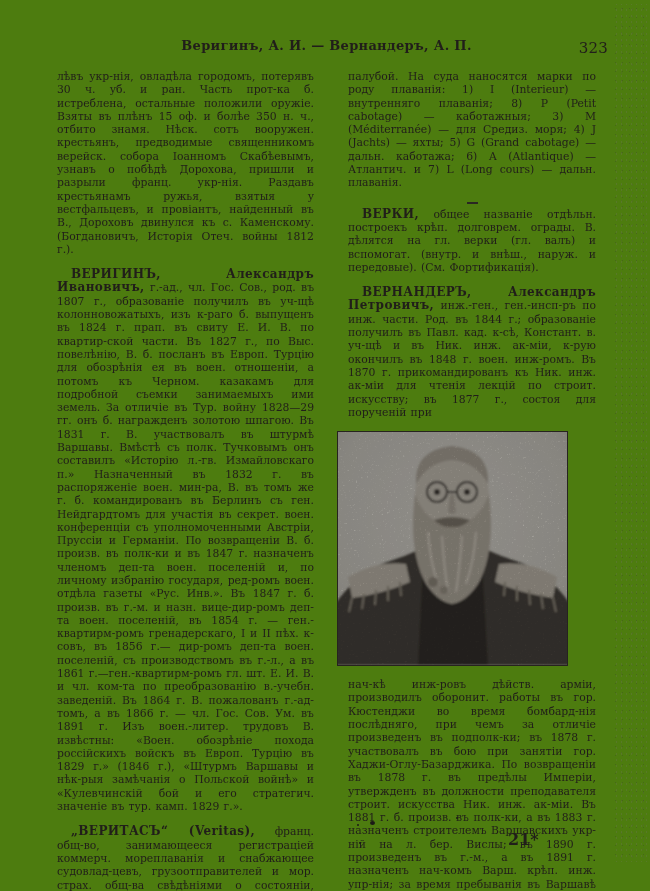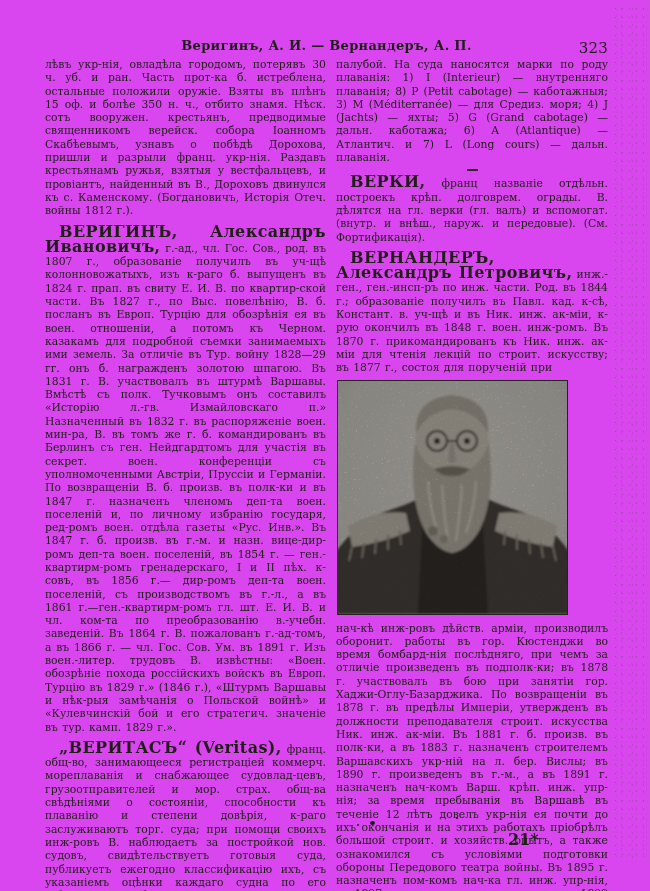--- a/index.html
+++ b/index.html
@@ -1,36 +1,36 @@
 <!DOCTYPE html>
 <html><head>
 <meta charset="utf-8">
 <style>
   html,body{margin:0;padding:0;background:#888;}
   .page{
     position:relative;width:650px;height:891px;margin:0 auto;
-    background:#d946ef;color:#211e1a;overflow:hidden;
+    background:#4d7c0f;color:#211e1a;overflow:hidden;
     font-family:"DejaVu Serif",serif;
   }
   .header{
     position:absolute;top:38px;left:45px;width:563px;
     text-align:center;font-weight:bold;font-size:13px;letter-spacing:.3px;
   }
   .page-number{
     position:absolute;right:0;top:1px;font-weight:normal;font-size:15px;letter-spacing:.2px;
   }
   .col{
     position:absolute;top:58px;text-align:justify;
     font-size:10.8px;line-height:13.3px;word-spacing:.8px;
   }
   .col-left{left:45px;width:281px;}
   .col-right{left:336px;width:272px;}
-  .para{margin:0;}
+  .para{margin:12px;}
   .entry{text-indent:14px;margin-top:7px;}
-  .lead{font-weight:bold;letter-spacing:.4px;font-size:16px;}
+  .lead{font-weight:bold;letter-spacing:.4px;font-size:12px;}
   .divider{width:11px;height:2px;background:#2a2723;margin:5px auto 4px auto;}
   figure.portrait{
     margin:5px 41px 7px 1px;padding:0;width:229px;height:233px;
     border:1px solid #26231f;box-sizing:content-box;line-height:0;
   }
   .sig{position:absolute;left:508px;top:830px;font-weight:bold;font-size:16px;}
   .edge-noise{
     position:absolute;right:1px;top:4px;width:37px;height:858px;opacity:.5;
     background-image:
       radial-gradient(circle, rgba(55,54,50,.6) .7px, transparent .95px),
@@ -59,21 +59,21 @@
 
   <div class="col col-left">
     <p class="para">лѣвъ укр-нія, овладѣла городомъ, потерявъ 30 ч. уб. и ран. Часть прот-ка б. истреблена, остальные положили оружіе. Взяты въ плѣнъ 15 оф. и болѣе 350 н. ч., отбито знамя. Нѣск. сотъ вооружен. крестьянъ, предводимые священникомъ верейск. собора Іоанномъ Скабѣевымъ, узнавъ о побѣдѣ Дорохова, пришли и разрыли франц. укр-нія. Раздавъ крестьянамъ ружья, взятыя у вестфальцевъ, и провіантъ, найденный въ В., Дороховъ двинулся къ с. Каменскому. (Богдановичъ, Исторія Отеч. войны 1812 г.).</p>
     <p class="para entry"><b class="lead">ВЕРИГИНЪ, Александръ Ивановичъ,</b> <span>г.-ад., чл. Гос. Сов., род. въ 1807 г., образованіе получилъ въ уч-щѣ колонновожатыхъ, изъ к-раго б. выпущенъ въ 1824 г. прап. въ свиту Е. И. В. по квартир-ской части. Въ 1827 г., по Выс. повелѣнію, В. б. посланъ въ Европ. Турцію для обозрѣнія ея въ воен. отношеніи, а потомъ къ Черном. казакамъ для подробной съемки занимаемыхъ ими земель. За отличіе въ Тур. войну 1828—29 гг. онъ б. награжденъ золотою шпагою. Въ 1831 г. В. участвовалъ въ штурмѣ Варшавы. Вмѣстѣ съ полк. Тучковымъ онъ составилъ «Исторію л.-гв. Измайловскаго п.» Назначенный въ 1832 г. въ распоряженіе воен. мин-ра, В. въ томъ же г. б. командированъ въ Берлинъ съ ген. Нейдгардтомъ для участія въ секрет. воен. конференціи съ уполномоченными Австріи, Пруссіи и Германіи. По возвращеніи В. б. произв. въ полк-ки и въ 1847 г. назначенъ членомъ деп-та воен. поселеній и, по личному избранію государя, ред-ромъ воен. отдѣла газеты «Рус. Инв.». Въ 1847 г. б. произв. въ г.-м. и назн. вице-дир-ромъ деп-та воен. поселеній, въ 1854 г. — ген.-квартирм-ромъ гренадерскаго, I и II пѣх. к-совъ, въ 1856 г.— дир-ромъ деп-та воен. поселеній, съ производствомъ въ г.-л., а въ 1861 г.—ген.-квартирм-ромъ гл. шт. Е. И. В. и чл. ком-та по преобразованію в.-учебн. заведеній. Въ 1864 г. В. пожалованъ г.-ад-томъ, а въ 1866 г. — чл. Гос. Сов. Ум. въ 1891 г. Изъ воен.-литер. трудовъ В. извѣстны: «Воен. обозрѣніе похода россійскихъ войскъ въ Европ. Турцію въ 1829 г.» (1846 г.), «Штурмъ Варшавы и нѣк-рыя замѣчанія о Польской войнѣ» и «Кулевчинскій бой и его стратегич. значеніе въ тур. камп. 1829 г.».</span></p>
     <p class="para entry"><b class="lead">„ВЕРИТАСЪ“ (Veritas),</b> <span>франц. общ-во, занимающееся регистраціей коммерч. мореплаванія и снабжающее судовлад-цевъ, грузоотправителей и мор. страх. общ-ва свѣдѣніями о состояніи, способности къ плаванію и степени довѣрія, к-раго заслуживаютъ торг. суда; при помощи своихъ инж-ровъ В. наблюдаетъ за постройкой нов. судовъ, свидѣтельствуетъ готовыя суда, публикуетъ ежегодно классификацію ихъ, съ указаніемъ оцѣнки каждаго судна по его крѣпости, способности къ плаванію и т. п. В. ежегодно издаетъ таблицы, позволяющія по гл. размѣрамъ судна опредѣлять размѣры отд. частей к-са, обычно съ больш. запасомъ прочности; эти таблицы замѣняютъ спецификацію для любого коммерч. судна. Суда классифицируются по 5-балльной системѣ: 1) суда съ одной, двумя и тремя палубами; 2) съ надстроен. палубами; 3) съ вельдекомъ, у к-рыхъ полуютъ соединенъ со средней рубкой и имѣется полубакъ; 4) со спардекомъ закрыт. постройки и 5) съ навѣсной палубой, у к-рыхъ всѣ надстройки соединены отъ носа до кормы общей</span></p>
   </div>
 
   <div class="col col-right">
     <p class="para">палубой. На суда наносятся марки по роду плаванія: 1) I (Interieur) — внутренняго плаванія; 8) P (Petit cabotage) — каботажныя; 3) M (Méditerranée) — для Средиз. моря; 4) J (Jachts) — яхты; 5) G (Grand cabotage) — дальн. каботажа; 6) A (Atlantique) — Атлантич. и 7) L (Long cours) — дальн. плаванія.</p>
     <div class="divider"></div>
-    <p class="para entry" style="margin-top:4px"><b class="lead">ВЕРКИ,</b> <span>франц названіе отдѣльн. построекъ крѣп. долговрем. ограды. В. дѣлятся на гл. верки (гл. валъ) и вспомогат. (внутр. и внѣш., наруж. и передовые). (См. Фортификація).</span></p>
+    <p class="para entry" style="margin-top:4px"><b class="lead">ВЕРКИ,</b> <span>общее названіе отдѣльн. построекъ крѣп. долговрем. ограды. В. дѣлятся на гл. верки (гл. валъ) и вспомогат. (внутр. и внѣш., наруж. и передовые). (См. Фортификація).</span></p>
     <p class="para entry"><b class="lead">ВЕРНАНДЕРЪ, Александръ Петровичъ,</b> <span>инж.-ген., ген.-инсп-ръ по инж. части. Род. въ 1844 г.; образованіе получилъ въ Павл. кад. к-сѣ, Констант. в. уч-щѣ и въ Ник. инж. ак-міи, к-рую окончилъ въ 1848 г. воен. инж-ромъ. Въ 1870 г. прикомандированъ къ Ник. инж. ак-міи для чтенія лекцій по строит. искусству; въ 1877 г., состоя для порученій при</span></p>
 
     <figure class="portrait">
       <svg viewBox="0 0 229 233" width="229" height="233">
         <defs>
           <filter id="grain" x="0" y="0" width="100%" height="100%">
             <feTurbulence type="fractalNoise" baseFrequency="0.55" numOctaves="2" stitchTiles="stitch" result="t"></feTurbulence>
             <feColorMatrix in="t" type="matrix" values="0 0 0 0 0  0 0 0 0 0  0 0 0 0 0  0.8 0.8 0.8 0 0"></feColorMatrix>
           </filter>
           <filter id="soft">

